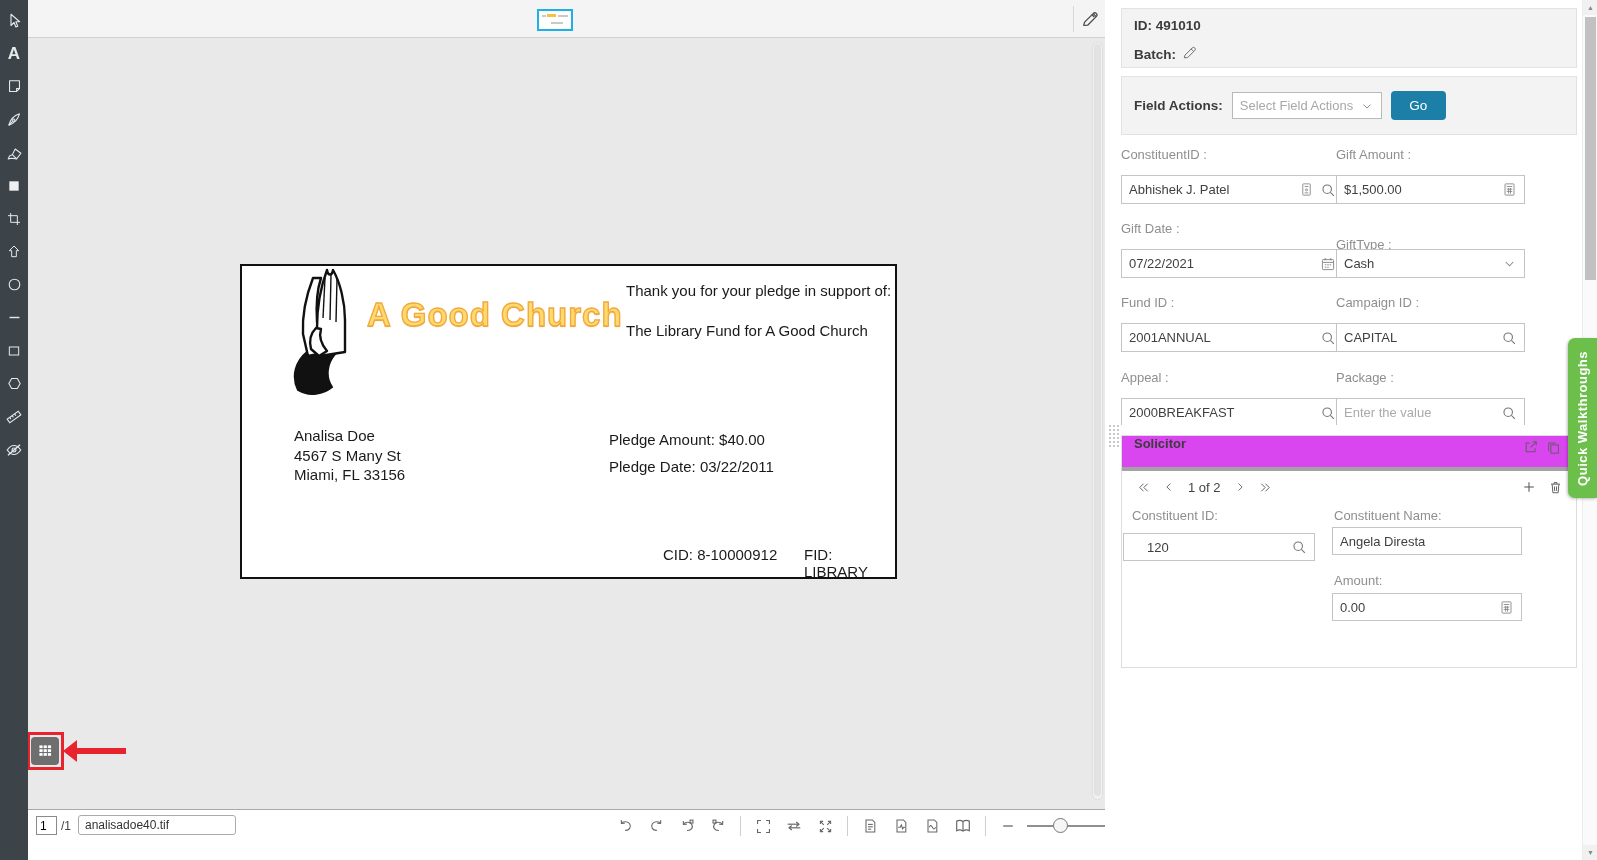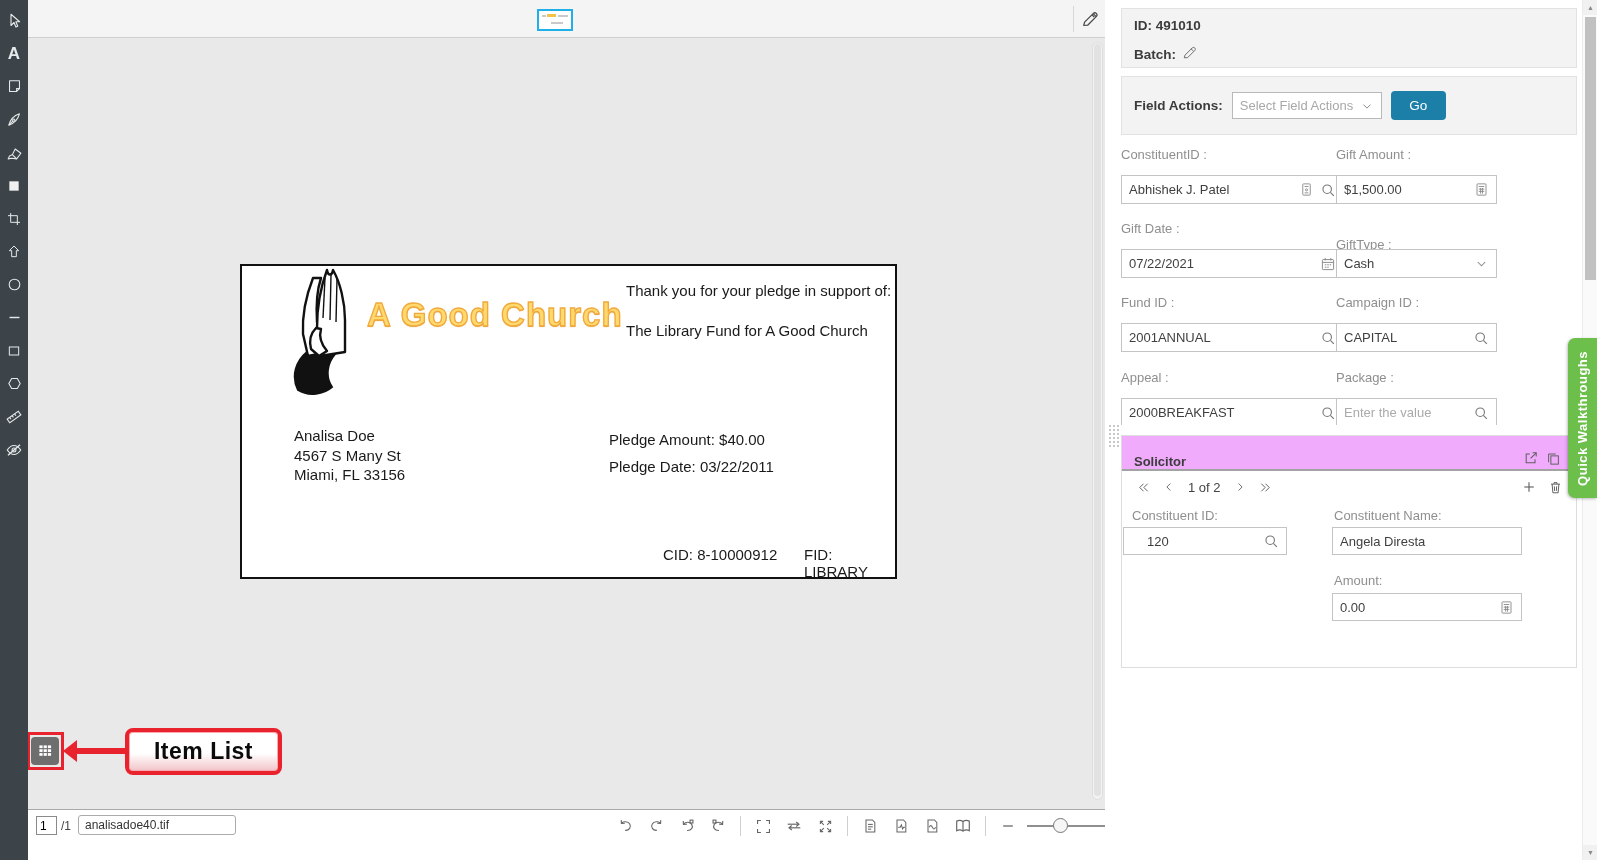--- a/index.html
+++ b/index.html
@@ -72,30 +72,30 @@
   #field-actions-select { width:150px; height:27px; background:#fff; border:1px solid #b9b9b9; display:flex; align-items:center; justify-content:space-between; padding:0 7px; cursor:pointer; }
   #field-actions-select .ph { font-size:13px; color:#a8a8a8; }
   #go-button { width:55px; height:29px; background:#1b7fa8; border:none; border-radius:4px; color:#fff; font-size:13.5px; cursor:pointer; font-family:"Liberation Sans",sans-serif; }
 
   #fields-area { position:absolute; left:0; top:135px; width:492px; height:290px; overflow:hidden; }
   .fld-label { position:absolute; font-size:13px; color:#8f8f8f; }
   .fld-box { position:absolute; height:29px; border:1px solid #c4c4c4; background:#fff; display:flex; align-items:center; padding:0 7px; gap:6px; }
   .fld-box input { flex:1; min-width:0; border:none; outline:none; font-size:13px; color:#3f3f3f; font-family:"Liberation Sans",sans-serif; background:transparent; }
   .fld-box input::placeholder { color:#aaa; }
   .col1 { left:16px; } .col1w { width:223px; }
-  .col2 { left:231px; } .col2w { width:161px; }
+  .col2 { left:231px; } .col2w { width:189px; }
   .selbox { justify-content:space-between; cursor:pointer; }
   .selbox .val { font-size:13px; color:#3f3f3f; }
 
   #grip-dots { left:4px; top:425px; width:14px; height:26px; display:grid; grid-template-columns:repeat(3,4px); grid-auto-rows:4px; }
   #grip-dots i { width:2px; height:2px; background:#b5b5b5; border-radius:50%; }
 
   
   #solicitor-panel { position:absolute; left:16px; top:435px; width:456px; height:233px; border:1px solid #ddd; background:#fff; }
-  #solicitor-header { height:35px; background:#f0abfc; border-bottom:2px solid #a3a3a3; display:flex; align-items:flex-end; padding:0 12px; }
+  #solicitor-header { height:35px; background:#d946ef; border-bottom:4px solid #a3a3a3; display:flex; align-items:flex-start; padding:0 12px; }
   #solicitor-title { font-size:13px; font-weight:bold; color:#3c3c3c; flex:1; }
   .hicon { width:22px; height:22px; display:flex; align-items:center; justify-content:center; cursor:pointer; }
   .hicon svg, .nav-ic svg { stroke:#5f5f5f; fill:none; stroke-width:1.3; }
   #solicitor-nav { height:32px; display:flex; align-items:center; padding:0 10px; gap:4px; }
   .nav-ic { width:22px; height:22px; display:flex; align-items:center; justify-content:center; cursor:pointer; }
   #pager-text { font-size:13px; color:#444; margin:0 4px; }
   #solicitor-nav .spacer { flex:1; }
   .sol-label { position:absolute; font-size:13px; color:#8f8f8f; }
   .sol-box { position:absolute; height:28px; border:1px solid #c4c4c4; background:#fff; display:flex; align-items:center; padding:0 7px; gap:6px; }
   .sol-box input { flex:1; min-width:0; border:none; outline:none; font-size:13px; color:#3f3f3f; font-family:"Liberation Sans",sans-serif; background:transparent; }
@@ -258,23 +258,20 @@
               <rect x="13.6" y="7.8" width="4" height="3.4"></rect>
               <rect x="3" y="12.6" width="4" height="3.4"></rect>
               <rect x="8.3" y="12.6" width="4" height="3.4"></rect>
               <rect x="13.6" y="12.6" width="4" height="3.4"></rect>
             </g>
           </svg>
       </div>
       <div id="itemlist-redbox" class="abs"></div>
       <div id="itemlist-arrow-shaft" class="abs"></div>
       <div id="itemlist-arrow-head" class="abs"></div>
-      <div id="itemlist-label-box" class="abs">
-        <span>Item List</span>
-      </div>
 
       <div id="viewer-scrollbar" class="abs">
         <div class="vthumb"></div>
       </div>
     </div>
 
     <div id="viewer-bottombar" class="abs">
       <input id="page-input" class="abs" value="1" style="">
       <span id="page-total" class="abs">/1</span>
       <input id="filename-input" class="abs" value="analisadoe40.tif" style="">
@@ -585,21 +582,21 @@
               <line x1="4" y1="5.5" x2="16" y2="5.5"></line>
               <path d="M8 5.5 V3.5 H12 V5.5"></path>
               <path d="M5.5 5.5 L6.5 17 H13.5 L14.5 5.5"></path>
               <line x1="8.5" y1="8.5" x2="8.8" y2="14.5"></line>
               <line x1="11.5" y1="8.5" x2="11.2" y2="14.5"></line>
             </svg>
           </span>
       </div>
       <span class="sol-label" style="left:10px; top:72px;">Constituent ID:</span>
       <span class="sol-label" style="left:212px; top:72px;">Constituent Name:</span>
-      <div class="sol-box" style="left:1px; top:91px; width:164px;padding-left:23px;">
+      <div class="sol-box" style="left:1px; top:97px; width:192px;padding-left:23px;">
         <input value="120" style="">
         <svg width="16" height="16" viewBox="0 0 20 20">
             <g stroke="#777" fill="none" stroke-width="1.4">
               <circle cx="9" cy="9" r="5.3"></circle>
               <line x1="13" y1="13" x2="17.3" y2="17.3"></line>
             </g>
           </svg>
       </div>
       <div class="sol-box" style="left:210px; top:91px; width:190px;">
         <input value="Angela Diresta" style="">

